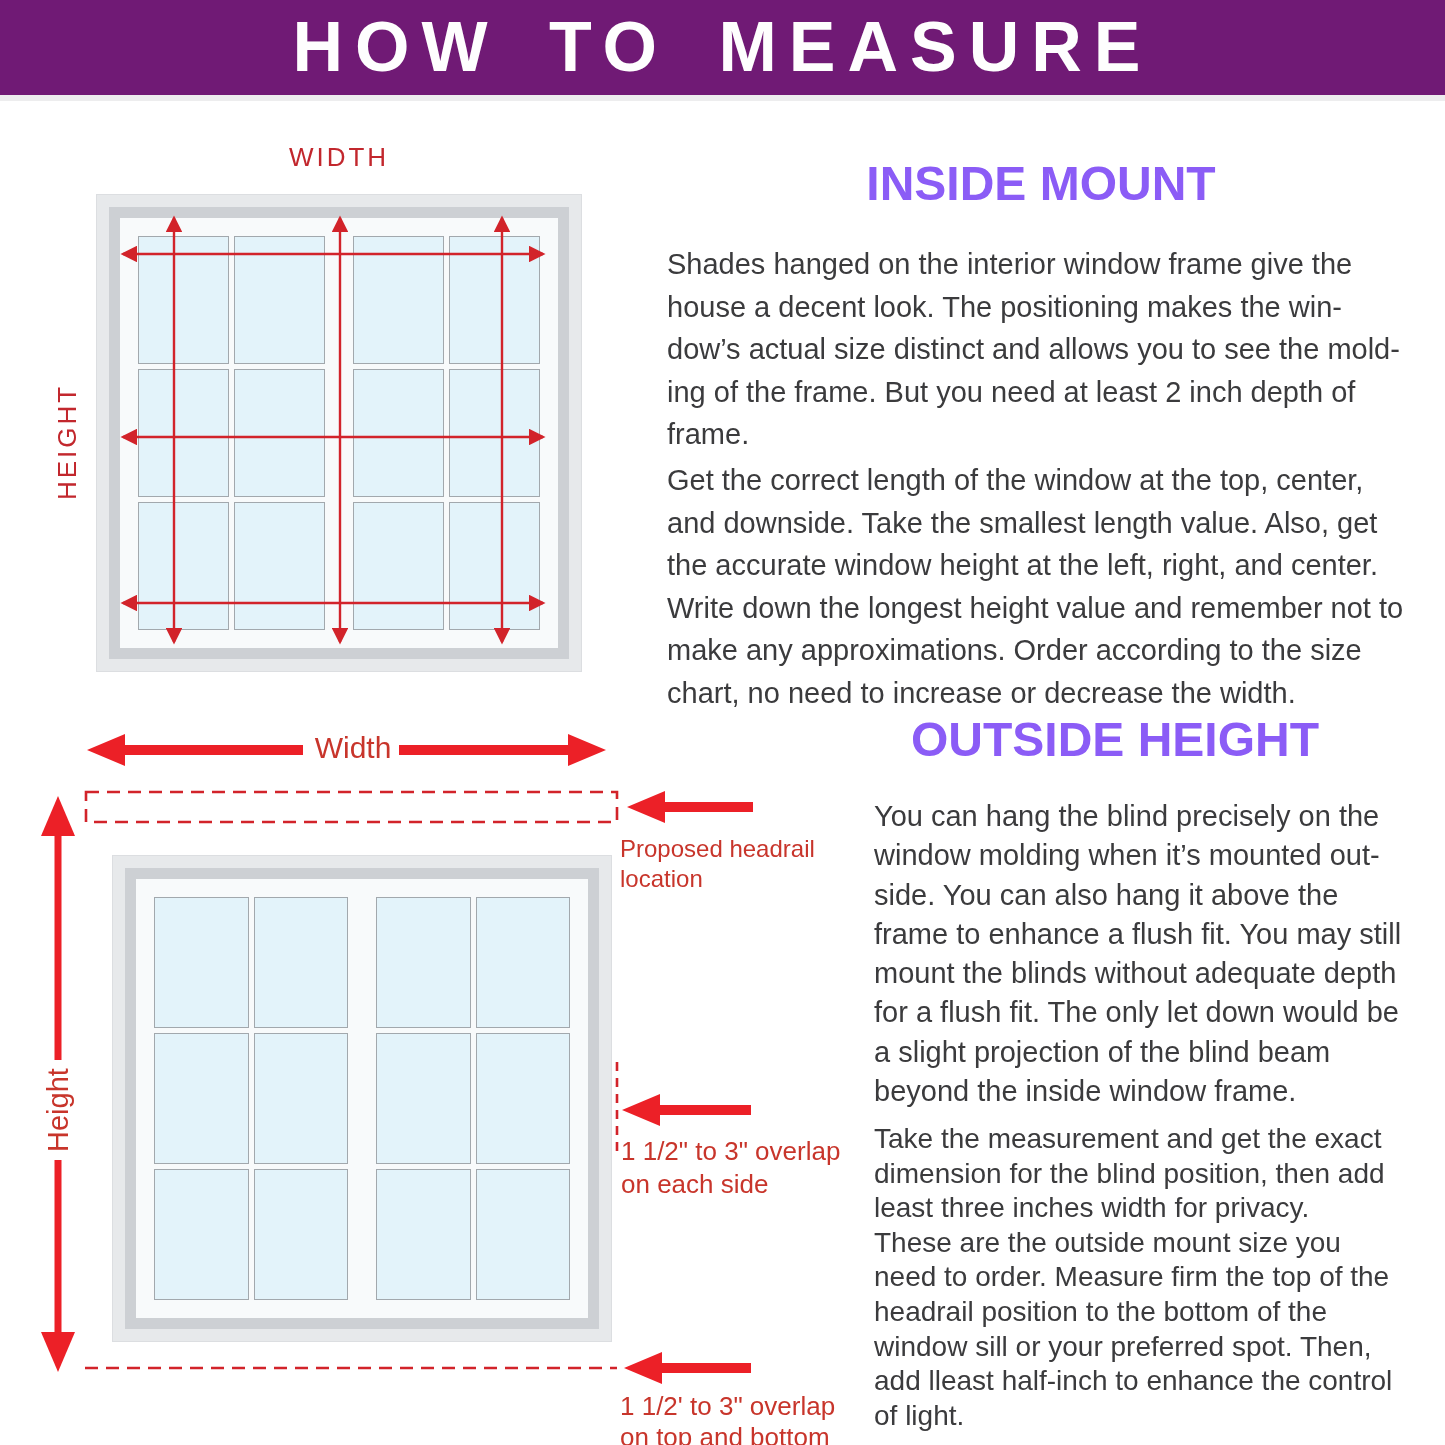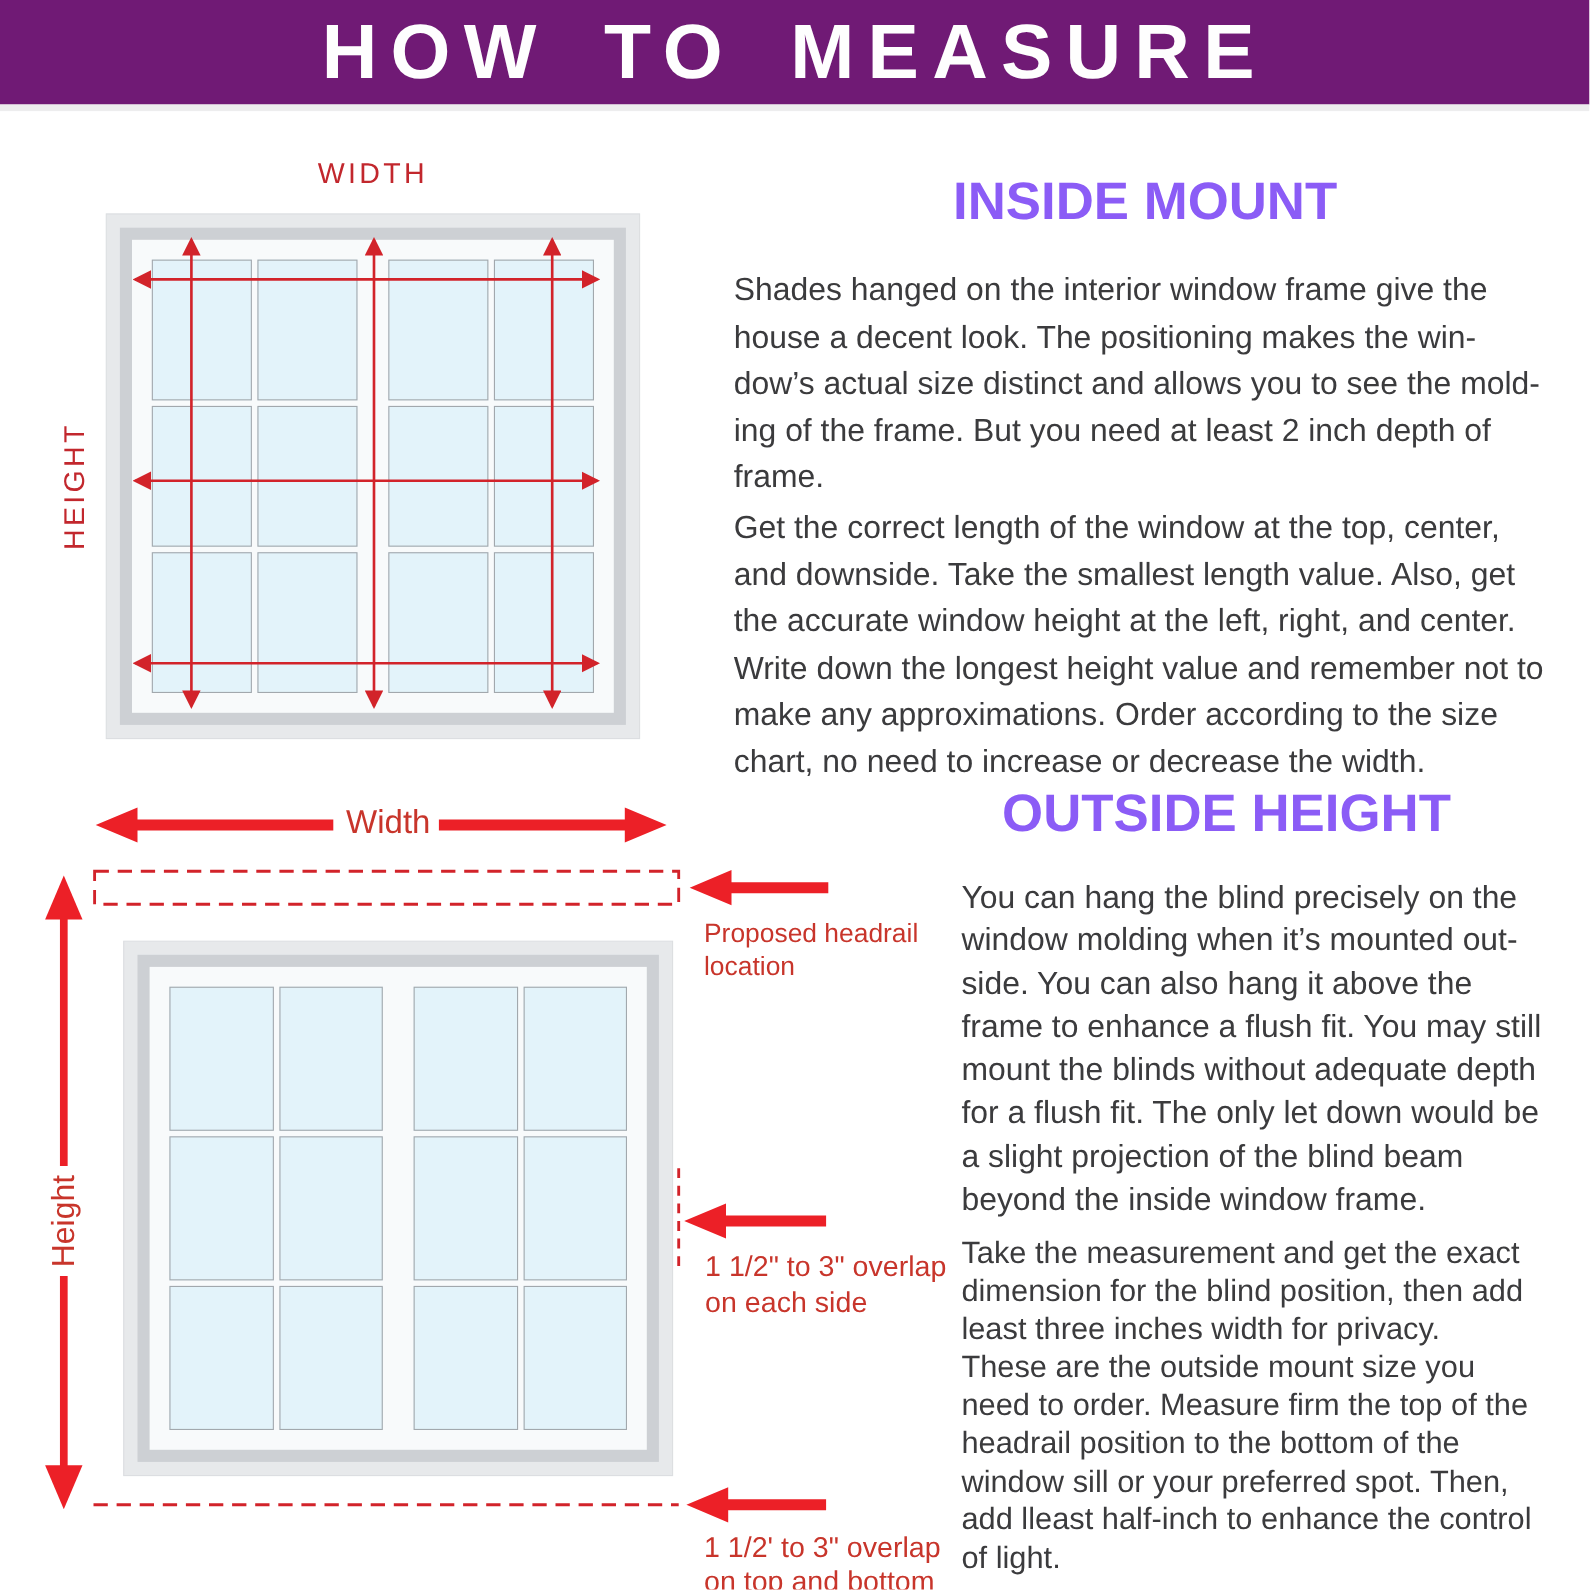--- a/index.html
+++ b/index.html
@@ -1,21 +1,21 @@
 <!DOCTYPE html>
 <html><head>
 <meta charset="utf-8">
 <style>
   html,body{margin:0;padding:0;}
   body{
     width:1445px;height:1445px;position:relative;background:#ffffff;
     font-family:"Liberation Sans",sans-serif;overflow:hidden;
   }
   .abs{position:absolute;}
-  .ml{white-space:pre-line;margin-left:20px;}
+  .ml{white-space:pre-line;}
 
   
   .topbar{left:0;top:0;width:1445px;height:95px;background:#701a75;}
   .topbar h1{
     margin:0;text-align:center;line-height:95px;font-size:70px;font-weight:bold;
     color:#FEFEFE;letter-spacing:12px;word-spacing:18px;
   }
   .header-strip{left:0;top:95px;width:1445px;height:6px;background:#EDEDee;}
 
   

